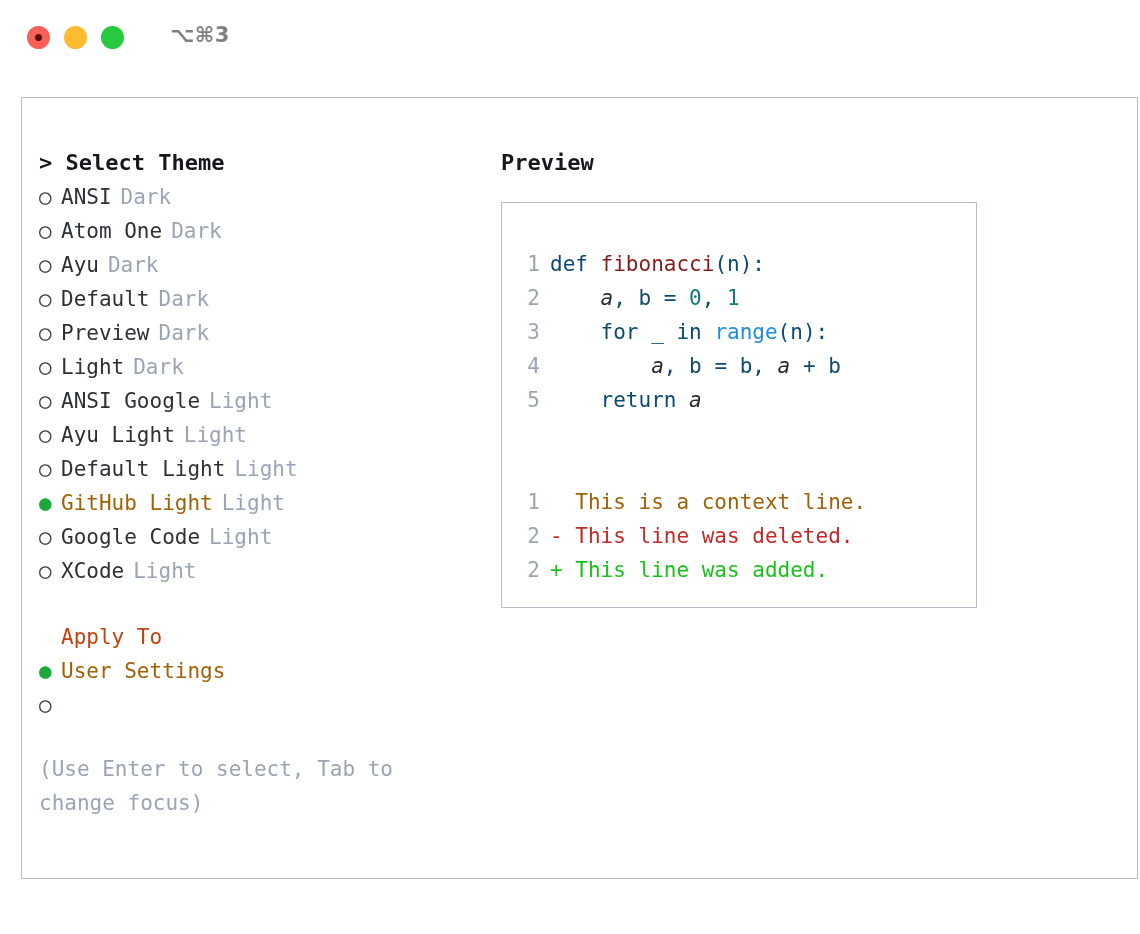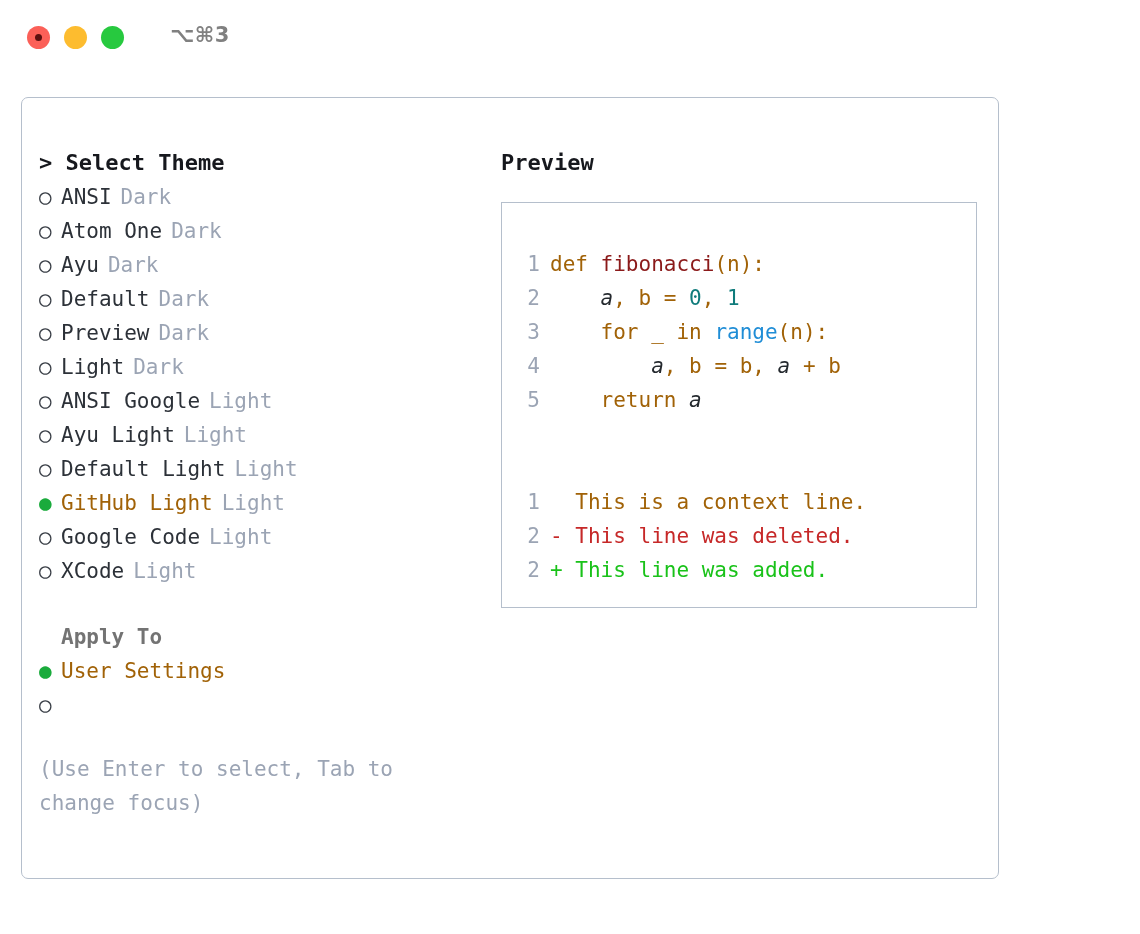--- a/index.html
+++ b/index.html
@@ -66,24 +66,24 @@
     color: #808080;
     letter-spacing: 0.5px;
     font-family: "DejaVu Sans", "Liberation Sans", sans-serif;
   }
 
   
   .panel {
     position: absolute;
     left: 21px;
     top: 97px;
-    width: 978px;
+    width: 1117px;
     height: 782px;
     border: 1.5px solid #b5bfcc;
-    border-radius: 7px;
+    border-radius: 0;
     box-sizing: border-box;
     background: #ffffff;
   }
 
   
   .left-col {
     position: absolute;
     left: 17px;
     top: 48px;
     width: 450px;
@@ -112,25 +112,24 @@
   }
   .bullet.sel { color: #1aab3c; }
   .opt-label { color: #2c3138; }
   .opt-label.sel { color: #a16207; }
   .opt-tag {
     color: #9ba4b4;
     margin-left: 9px;
   }
   .apply-header {
     font-size: 21px;
-    color: #737373;
+    color: #c2410c;
     line-height: 34px;
     white-space: pre;
     padding-left: 22px;
-    font-weight: bold;
   }
   .spacer-sm { height: 32px; }
   .spacer-md { height: 30px; }
   .hint {
     font-size: 21px;
     color: #9ba4b4;
     line-height: 34px;
     width: 410px;
     white-space: pre-wrap;
   }
@@ -163,21 +162,21 @@
     line-height: 34px;
     white-space: pre;
   }
   .lineno {
     color: #9ba4b4;
     width: 26px;
     flex: 0 0 26px;
     text-align: right;
     margin-right: 10px;
   }
-  .tok-plain  { color: #a16207; margin-top: 24px; }
+  .tok-plain  { color: #0c4a6e; margin-top: 24px; }
   .tok-func   { color: #8b1a1a; margin-top: 25px; }
   .tok-num    { color: #0f7b7b; }
   .tok-builtin{ color: #1f8dd6; }
   .tok-var    { color: #24292e; font-style: italic; }
   .blank-line { height: 34px; }
   .diff-ctx { color: #a16207; text-align: right; }
   .diff-del { color: #c62828; }
   .diff-add { color: #19c219; }
 </style>
 </head>

